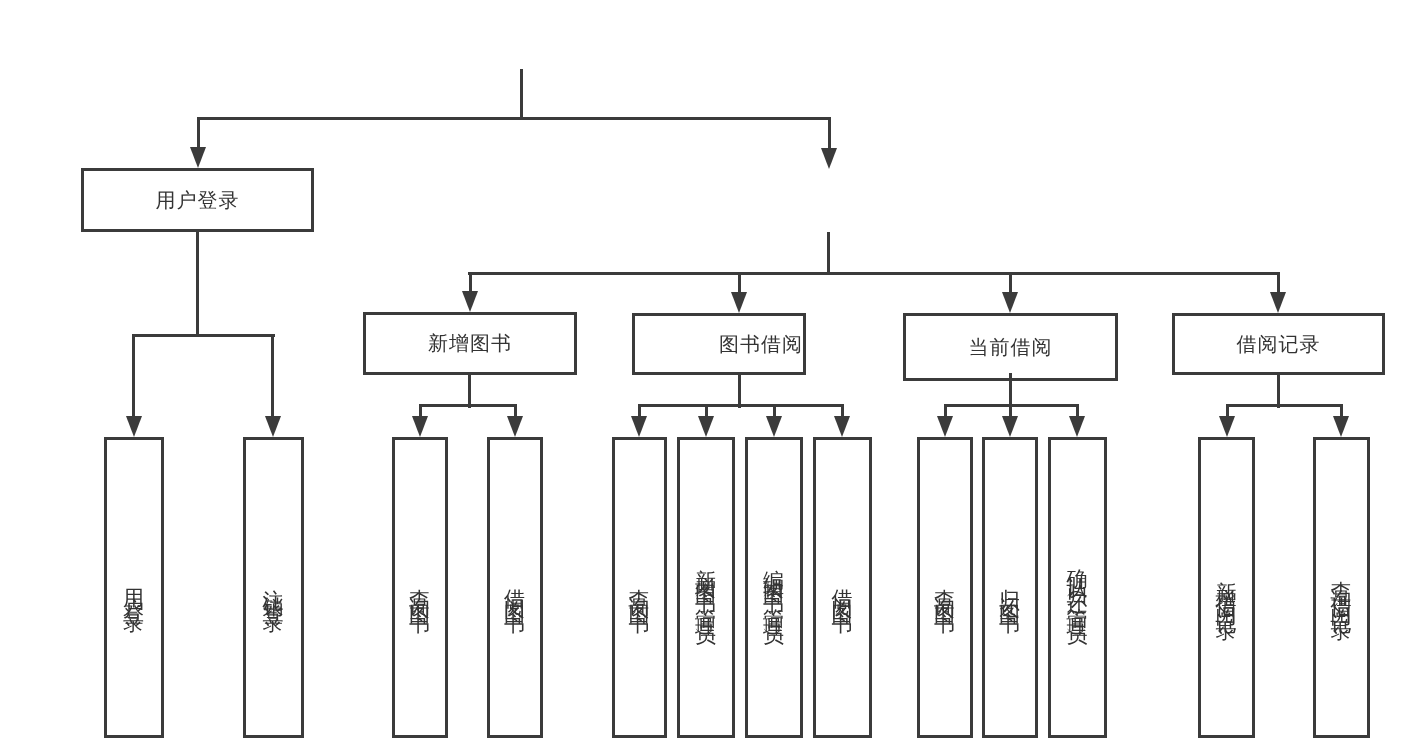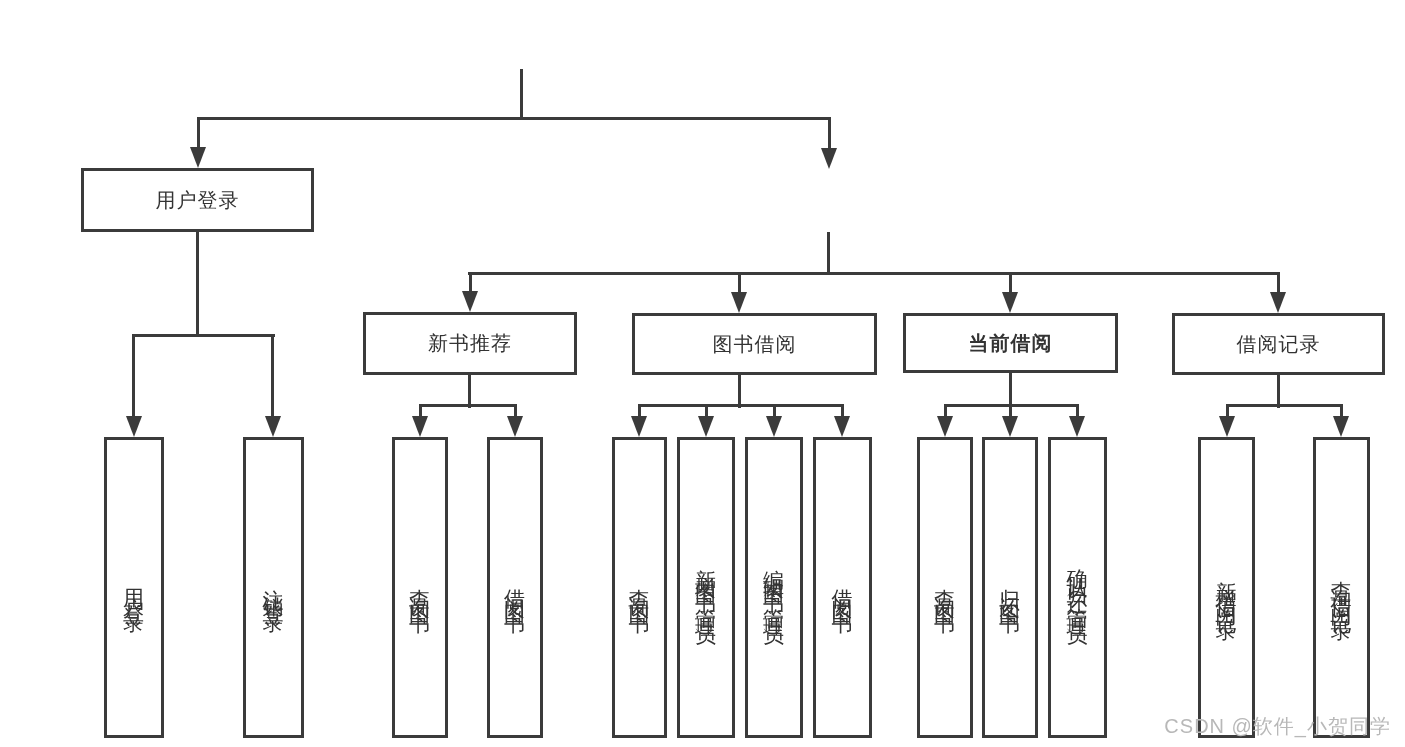--- a/index.html
+++ b/index.html
@@ -63,26 +63,26 @@
   <div class="vline" style="left:469px; top:272px; width:3px; height:21px;"></div>
   <div class="arrowhead" style="left:462px; top:291px;"></div>
   <div class="vline" style="left:738px; top:272px; width:3px; height:21px;"></div>
   <div class="arrowhead" style="left:731px; top:292px;"></div>
   <div class="vline" style="left:1009px; top:272px; width:3px; height:21px;"></div>
   <div class="arrowhead" style="left:1002px; top:292px;"></div>
   <div class="vline" style="left:1277px; top:272px; width:3px; height:21px;"></div>
   <div class="arrowhead" style="left:1270px; top:292px;"></div>
 
   <div class="box" style="left:363px; top:312px; width:214px; height:63px;">
-    <span>新书推荐</span>
+    <span>新增图书</span>
   </div>
-  <div class="box" style="left:632px; top:313px; width:245px; height:62px;">
+  <div class="box" style="left:632px; top:313px; width:174px; height:62px;justify-content:flex-end;">
     <span>图书借阅</span>
   </div>
-  <div class="box" style="left:903px; top:313px; width:215px; height:60px;font-weight:bold;">
+  <div class="box" style="left:903px; top:313px; width:215px; height:68px;">
     <span>当前借阅</span>
   </div>
   <div class="box" style="left:1172px; top:313px; width:213px; height:62px;">
     <span>借阅记录</span>
   </div>
 
   <div class="vline" style="left:468px; top:373px; width:3px; height:35px;"></div>
   <div class="hline" style="left:419px; top:404px; width:98px; height:3px;"></div>
   <div class="vline" style="left:419px; top:404px; width:3px; height:14px;"></div>
   <div class="arrowhead" style="left:412px; top:416px;"></div>
@@ -153,15 +153,14 @@
     <span class="vtext">确认归还（管理员）</span>
   </div>
 
   <div class="vbox" style="left:1198px; top:437px; width:57px; height:301px;">
     <span class="vtext">新增借阅记录</span>
   </div>
   <div class="vbox" style="left:1313px; top:437px; width:57px; height:301px;">
     <span class="vtext">查询借阅记录</span>
   </div>
 
-  <div class="watermark">CSDN @软件_小贺同学</div>
 
 </div>
 
 </body></html>

